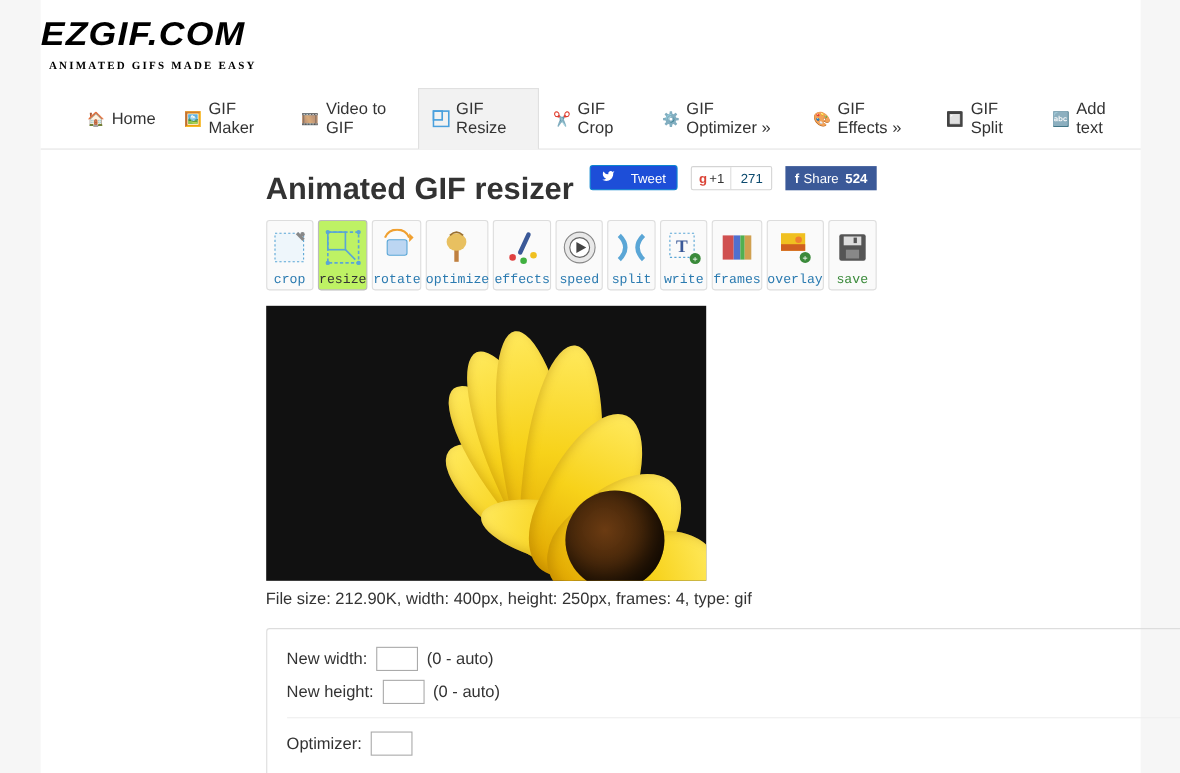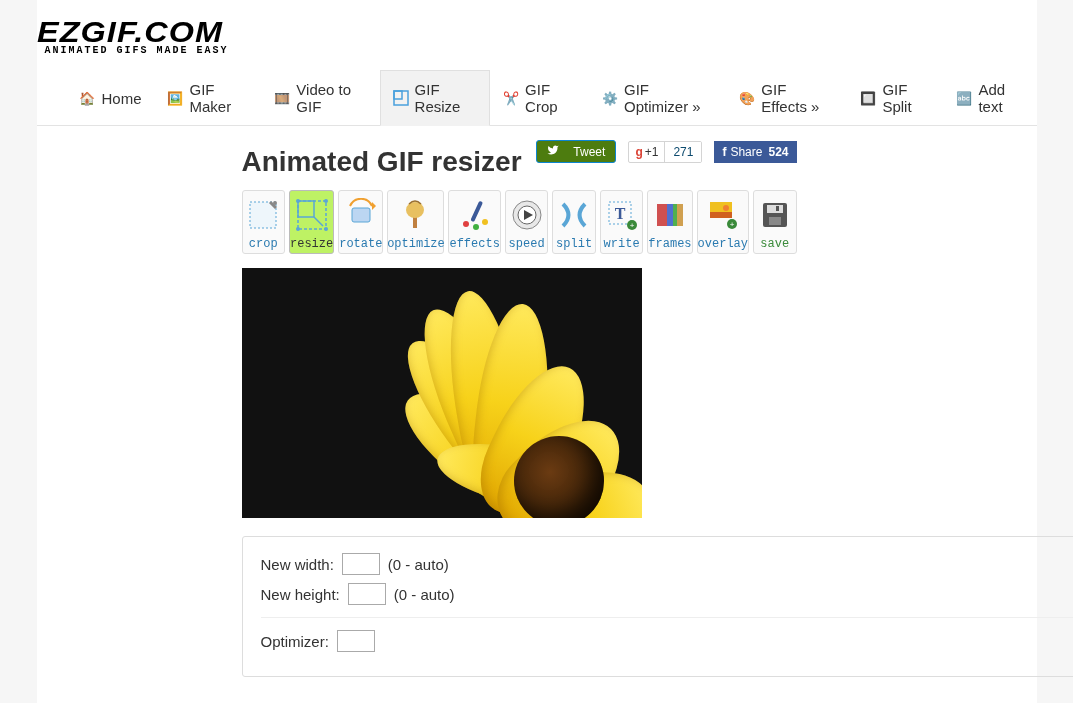--- a/index.html
+++ b/index.html
@@ -28,26 +28,26 @@
     font-size: 30px;
     letter-spacing: 1px;
     font-weight: 900;
     color: #000;
     font-style: italic;
     line-height: 0.9;
     transform: scaleX(1.08);
     transform-origin: left;
   }
   .logo-sub {
-    font-family: Liberation Mono, monospace;
+    font-family: Liberation Serif, serif;
     font-size: 10px;
     letter-spacing: 2px;
     color: #000;
     font-weight: 900;
-    margin-top: 0;
+    margin-top: 10px;
     margin-left: 8px;
   }
   
   .nav {
     border-bottom: 1px solid #e3e3e3;
     display: flex;
     gap: 0;
     margin-top: 10px;
     padding-left: 30px;
   }
@@ -89,21 +89,21 @@
     font-weight: 700;
     color: #333;
   }
   .share-row {
     display: flex;
     gap: 12px;
     align-items: center;
     margin-top: -6px;
   }
   .tweet-btn {
-    background: #4d7c0f;
+    background: #1d4ed8;
     color: #fff;
     border-radius: 3px;
     padding: 3px 10px;
     font-size: 12px;
     display: flex;
     align-items: center;
     gap: 14px;
     border: 1px solid #0c85d0;
   }
   .gplus { display:flex; border:1px solid #d4d4d4; border-radius:2px; overflow:hidden; font-size:12px; height:22px;}
@@ -400,20 +400,21 @@
       <div class="petal" style="right:105px; bottom:20px; width:65px; height:210px; transform:rotate(-10deg);"></div>
       <div class="petal" style="right:105px; bottom:15px; width:70px; height:200px; transform:rotate(6deg);"></div>
       <div class="petal" style="right:40px; bottom:30px; width:55px; height:140px; transform:rotate(-78deg);"></div>
       <div class="petal" style="right:25px; bottom:45px; width:50px; height:110px; transform:rotate(-100deg);"></div>
       <div class="petal" style="right:100px; bottom:5px; width:80px; height:160px; transform:rotate(25deg);"></div>
       <div class="petal" style="right:85px; bottom:-10px; width:90px; height:140px; transform:rotate(45deg);"></div>
       <div class="petal" style="right:60px; bottom:-20px; width:90px; height:120px; transform:rotate(70deg);"></div>
       <div class="flower-center"></div>
     </div>
 
+    <div class="file-info">File size: 212.90K, width: 400px, height: 250px, frames: 4, type: gif</div>
 
     <div class="form-box">
       <div class="form-row">
         <label>New width:</label>
         <input type="text" style="">
         <span>(0 - auto)</span>
       </div>
       <div class="form-row">
         <label>New height:</label>
         <input type="text" style="">

